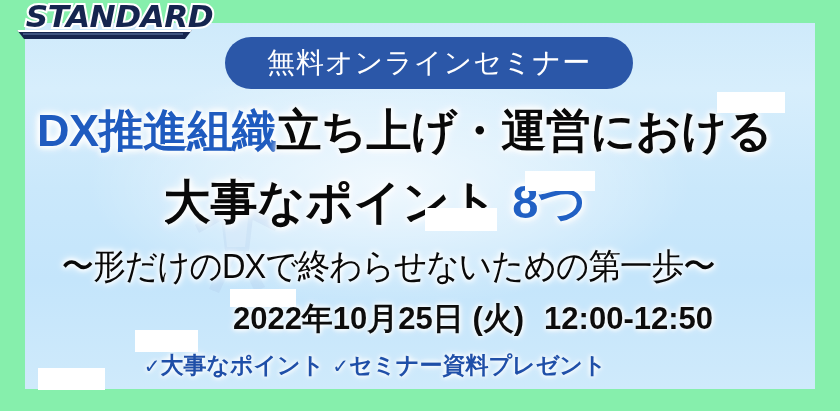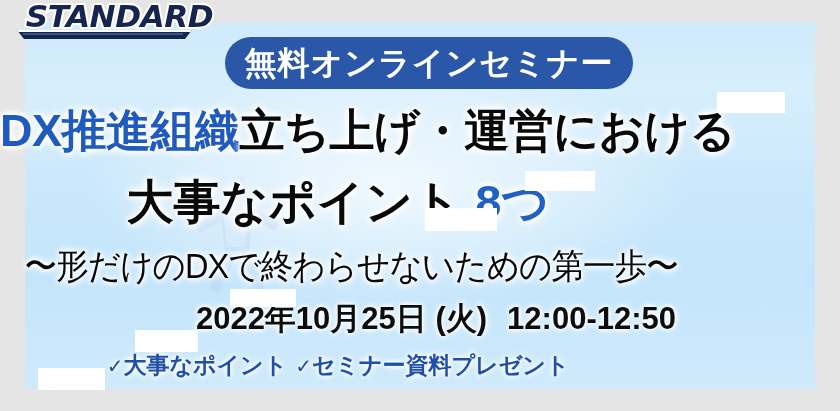--- a/index.html
+++ b/index.html
@@ -7,21 +7,21 @@
   body {
     font-family:"Liberation Sans","DejaVu Sans",sans-serif;
     background:#55C5FA;
     position:relative;
   }
 
   
   #banner {
     position:absolute; inset:0;
     width:840px; height:411px;
-    background:#e5e5e5;
+    background:#86efac;
     overflow:hidden;
   }
 
   
   .inner-panel {
     position:absolute;
     left:25px; top:23px;
     width:790px; height:366px;
     background:linear-gradient(180deg,#CFEAFB 0%,#D7EEFC 18%,#CAE8FB 45%,#C4E5FB 70%,#CFEAFB 100%);
   }
@@ -75,34 +75,34 @@
     position:absolute;
     left:225px; top:37px;
     width:408px; height:52px;
     background:#2B57A8;
     border-radius:26px;
     display:flex; align-items:center; justify-content:center;
     z-index:5;
   }
   .badge-label {
     color:#ffffff;
-    font-weight:700;
-    font-size:32px;
+    font-weight:400;
+    font-size:28px;
     letter-spacing:1px;
     white-space:nowrap;
     line-height:1;
   }
 
   
   .patch { position:absolute; background:#ffffff; z-index:7; }
 
   
   .headline { position:absolute; left:0; top:0; width:840px; z-index:4; }
 
-  .line { position:absolute; width:676px; text-align:center; white-space:nowrap; line-height:1; }
+  .line { position:absolute; width:676px; text-align:center; white-space:nowrap; line-height:1;margin-left:37px; }
 
   .l1 { top:108px; font-size:45px; font-weight:900; letter-spacing:-0.5px; }
   .l1 .blue { color:#1F5BBF; text-shadow:0 0 6px #fff,0 0 6px #fff,0 0 9px #fff,0 0 12px #fff; }
   .l1 .black { color:#090909; text-shadow:0 0 6px #fff,0 0 6px #fff,0 0 9px #fff,0 0 12px #fff; }
 
   .l2 { top:178px; font-size:47px; font-weight:900; letter-spacing:0px; }
   .l2 .black { color:#090909; text-shadow:0 0 6px #fff,0 0 6px #fff,0 0 10px #fff,0 0 13px #fff; }
   .l2 .blue  { color:#2160C4; text-shadow:0 0 6px #fff,0 0 6px #fff,0 0 10px #fff,0 0 13px #fff; }
   .l2 .gap { display:inline-block; width:14px; }
 

